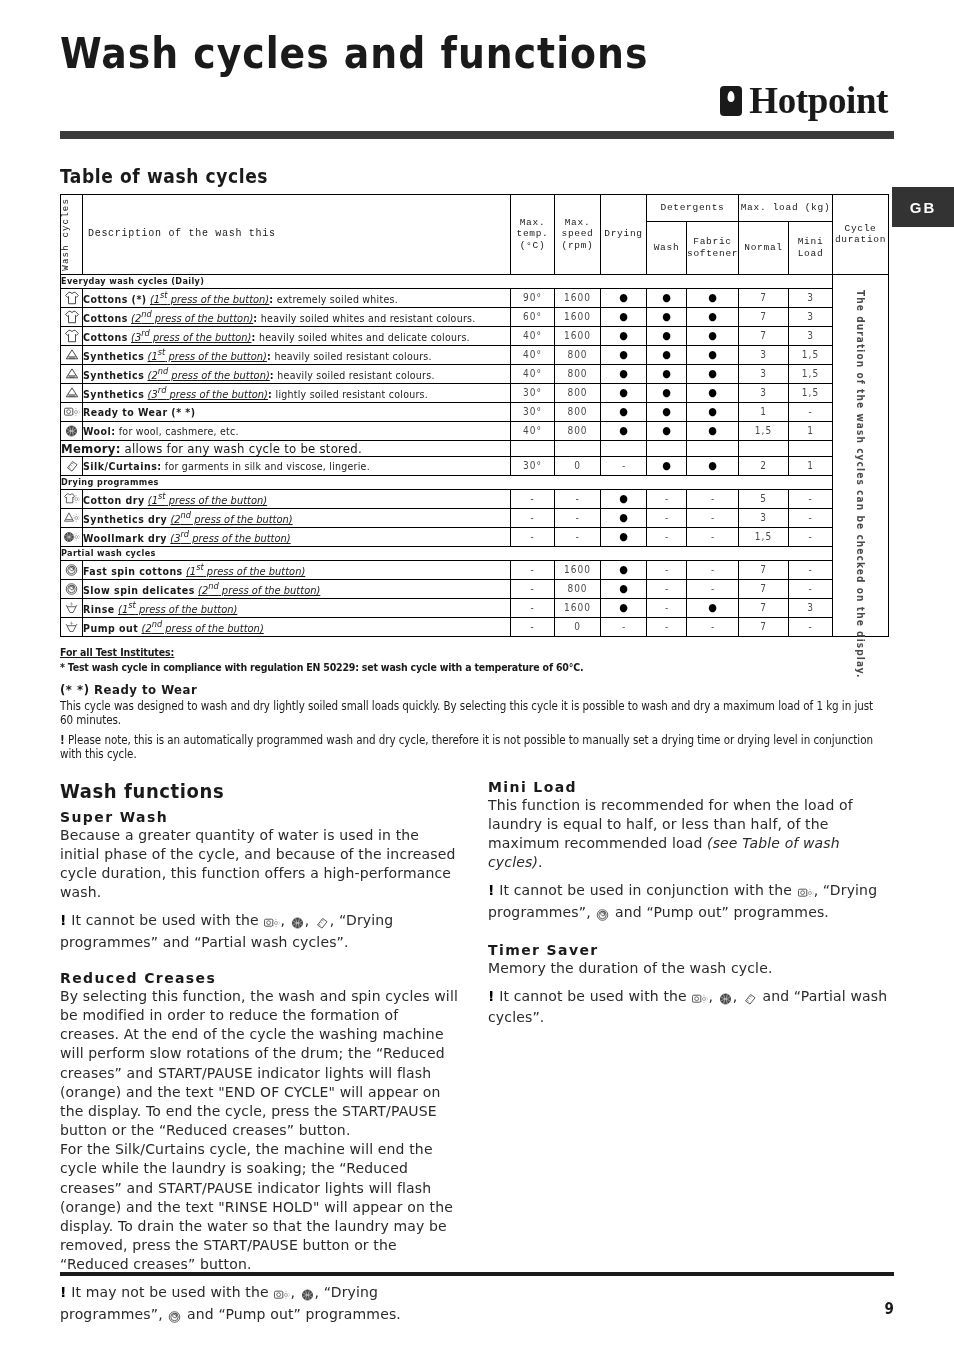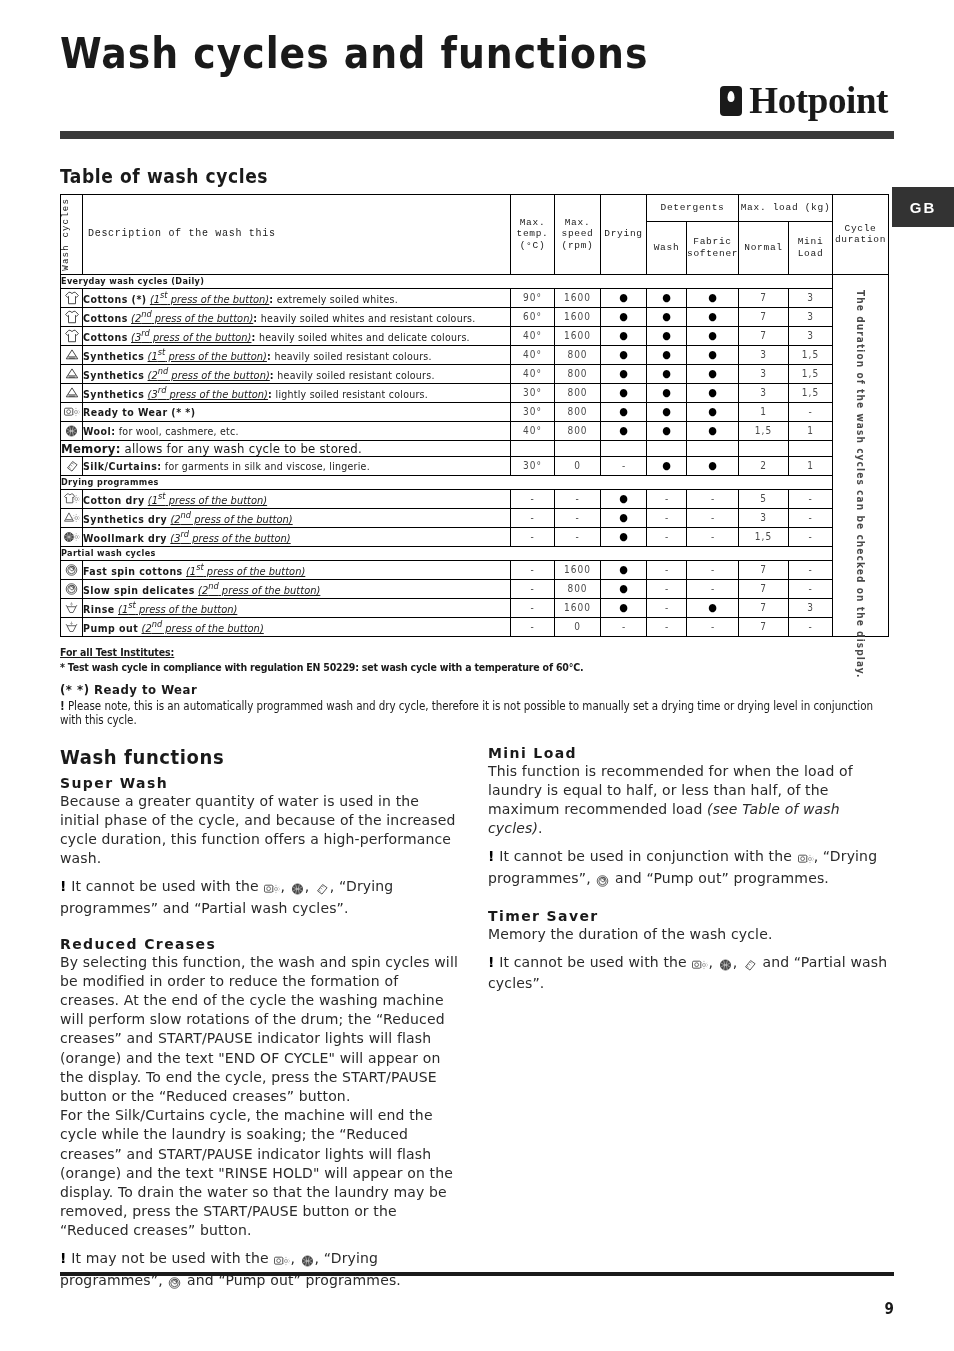--- a/index.html
+++ b/index.html
@@ -661,20 +661,21 @@
           <td class="num">7</td>
           <td class="num">-</td>
         </tr>
       </tbody>
   </table>
 
   <div class="notes">
     <p class="note-bold">For all Test Institutes:</p>
     <p class="note-star">* Test wash cycle in compliance with regulation EN 50229: set wash cycle with a temperature of 60°C.</p>
     <p class="note-head">(* *) Ready to Wear</p>
+    <p class="note-body">This cycle was designed to wash and dry lightly soiled small loads quickly. By selecting this cycle it is possible to wash and dry a maximum load of 1 kg in just 60 minutes.</p>
     <p class="note-body"><span class="bang">!</span><span> Please note, this is an automatically programmed wash and dry cycle, therefore it is not possible to manually set a drying time or drying level in conjunction with this cycle.</span></p>
   </div>
 
   <div class="cols">
 
     <div class="col-l">
       <div class="fn-title">Wash functions</div>
 
       <div class="fn-sub">Super Wash</div>
       <p class="fn-p">Because a greater quantity of water is used in the initial phase of the cycle, and because of the increased cycle duration, this function offers a high-performance wash.</p>

